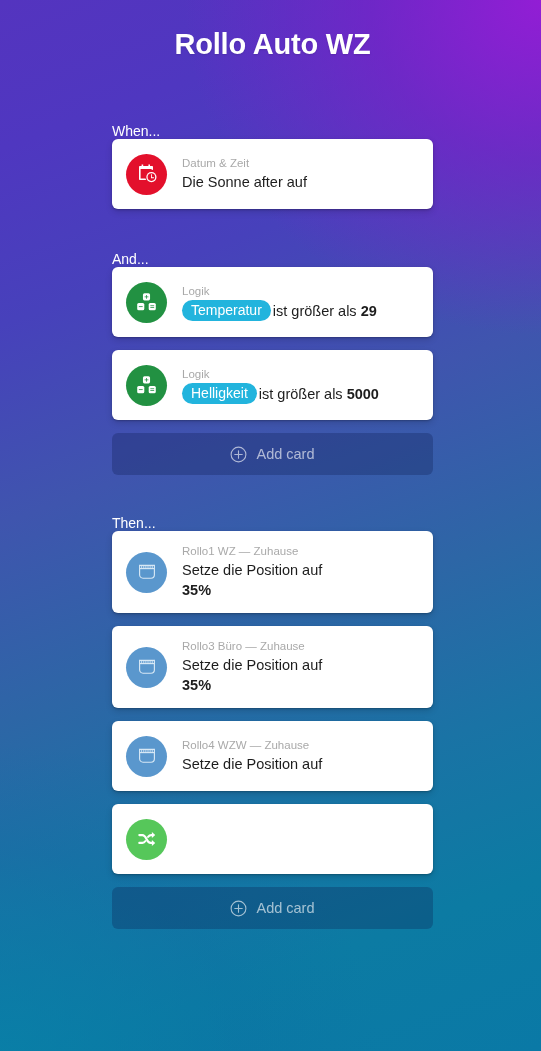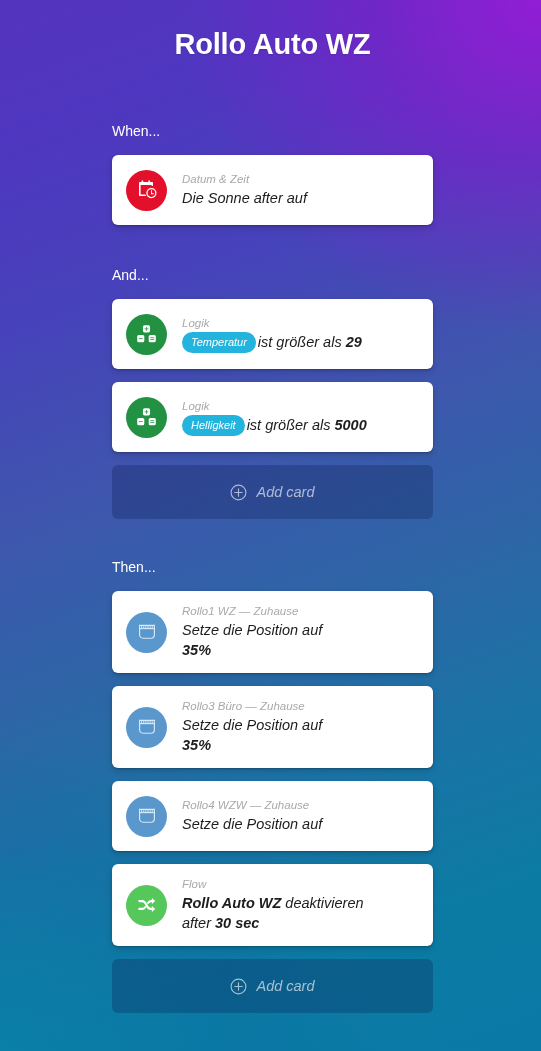--- a/index.html
+++ b/index.html
@@ -59,21 +59,21 @@
   .section-label {
     color: #ffffff;
     font-size: 14px;
     font-weight: normal;
     margin-left: 0px;
   }
   .when-label { margin-top: 62px; }
   .and-label  { margin-top: 42px; }
   .then-label { margin-top: 40px; }
 
-  .cards { margin-top: 16px; font-style: italic; }
+  .cards { margin-top: 0; }
 
   .card {
     background: #ffffff;
     border-radius: 6px;
     box-shadow: 0 1px 2px rgba(0,0,0,0.22), 0 3px 7px rgba(0,0,0,0.14);
     display: flex;
     align-items: center;
     padding: 13px 14px;
     margin-bottom: 13px;
     min-height: 70px;
@@ -108,30 +108,30 @@
     font-size: 14.5px;
     line-height: 20px;
   }
   .card-main b { font-weight: bold; text-align: center; }
   .pill {
     display: inline-block;
     background: #22b4dd;
     color: #ffffff;
     border-radius: 11px;
     padding: 1px 9px 2px 9px;
-    font-size: 11px;
+    font-size: 14px;
     line-height: 18px;
     vertical-align: 1px;
     margin-right: 2px;
   }
 
   .add-card {
     background: rgba(10,25,75,0.28);
     border-radius: 6px;
-    height: 54px;
+    height: 42px;
     display: flex;
     align-items: center;
     justify-content: center;
     gap: 9px;
     margin-bottom: 13px;
   }
   .add-label {
     color: rgba(255,255,255,0.62);
     font-size: 14.5px;
   }
@@ -279,27 +279,20 @@
     <div class="card">
       <div class="card-icon ic-flow">
         <svg width="24" height="24" viewBox="0 0 24 24">
           <path d="M4.3 8.1h3.1c1.9 0 2.9 1.35 4.1 3.9 1.2 2.55 2.2 3.9 4.1 3.9h2.1" fill="none" stroke="#ffffff" stroke-width="2.1" stroke-linecap="round"></path>
           <path d="M4.3 15.9h3.1c1.35 0 2.25-.7 3.05-1.9" fill="none" stroke="#ffffff" stroke-width="2.1" stroke-linecap="round"></path>
           <path d="M13.1 9.9c.9-1.2 1.75-1.8 3.2-1.8h1.4" fill="none" stroke="#ffffff" stroke-width="2.1" stroke-linecap="round"></path>
           <path d="M16.9 5.1l3.3 3-3.3 3z" fill="#ffffff"></path>
           <path d="M16.9 12.9l3.3 3-3.3 3z" fill="#ffffff"></path>
         </svg>
       </div>
-      <div class="card-body">
-        <div class="card-sub">Flow</div>
-        <div class="card-main">
-          <div><b>Rollo Auto WZ</b><span> deaktivieren</span></div>
-          <div><span>after </span><b>30 sec</b></div>
-        </div>
-      </div>
     </div>
 
     <div class="add-card">
       <span class="plus-circle">
         <svg width="17" height="17" viewBox="0 0 20 20">
           <circle cx="10" cy="10" r="8.7" fill="none" stroke="rgba(255,255,255,0.62)" stroke-width="1.3"></circle>
           <path d="M10 5.6v8.8M5.6 10h8.8" stroke="rgba(255,255,255,0.62)" stroke-width="1.3" stroke-linecap="round"></path>
         </svg>
       </span>
       <span class="add-label">Add card</span>

